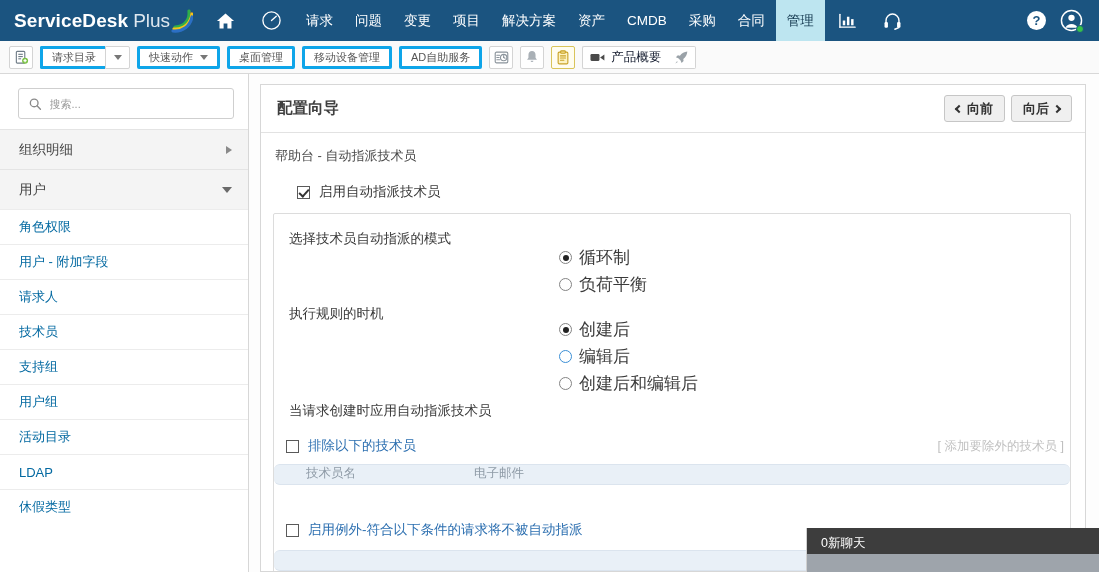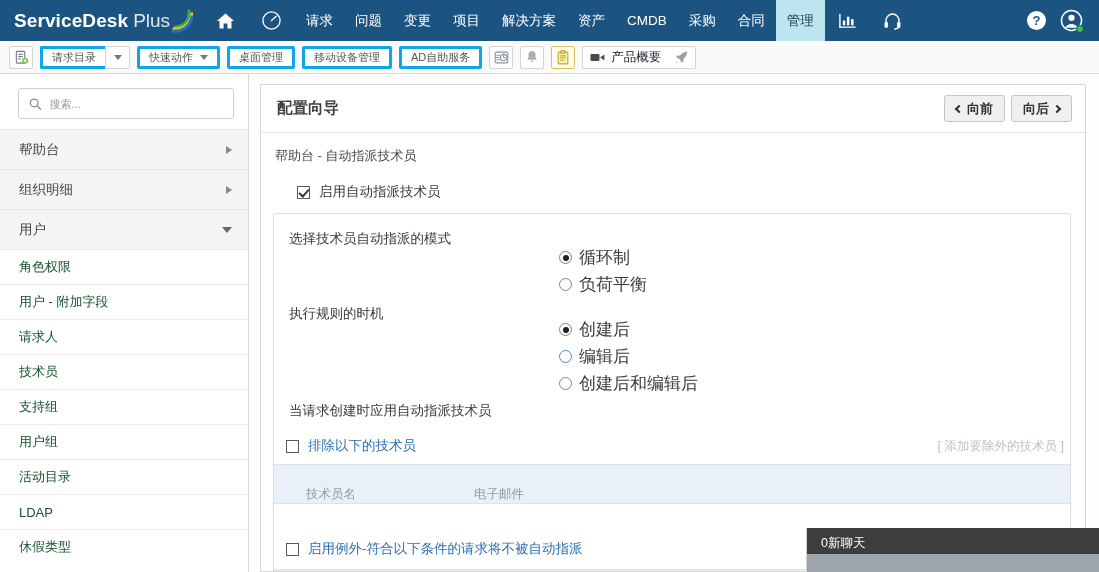--- a/index.html
+++ b/index.html
@@ -140,21 +140,21 @@
     border-bottom: 4px solid transparent; border-left: 6px solid #8a8a8a;
   }
   .arrow-down {
     width: 0; height: 0; border-left: 5px solid transparent;
     border-right: 5px solid transparent; border-top: 6px solid #6a6a6a;
   }
   .side-sub {
     height: 35px; display: flex; align-items: center;
     padding: 0 19px; background: #fff;
     border-top: 1px solid #ececec;
-    color: #14532d; font-size: 13px; cursor: pointer;
+    color: #0369a1; font-size: 13px; cursor: pointer;
   }
 
   
   .content {
     flex: 1; background: #fdfdfd;
     padding: 10px 13px 0 11px;
     overflow: hidden;
   }
   .panel {
     background: #fff; border: 1px solid #d7d7d7;
@@ -223,21 +223,21 @@
     display: flex; align-items: center; justify-content: space-between;
     padding: 14px 6px 9px 12px;
   }
   .sec-left { display: flex; align-items: center; gap: 9px; }
   .sec-link { font-size: 13.5px; color: #2c6fb0; cursor: pointer; }
   .add-link { font-size: 12.5px; color: #c0c0c0; cursor: pointer; white-space: nowrap; margin-left: 16px; }
 
   .thead {
     background: #e9f0f7; border-top: 1px solid #dbe4ee;
     border-bottom: 1px solid #dbe4ee;
-    height: 40px; display: flex; align-items: flex-end;
+    height: 21px; display: flex; align-items: flex-start; border-radius: 6px;
   }
   .th { font-size: 12.5px; color: #8e9aa6; }
   .th-1 { width: 200px; padding-left: 32px; }
   .th-2 { padding-left: 0px; }
 
   .divider-gap { height: 36px; }
 
   
   .chat {
     position: absolute; right: 0px; bottom: 0; width: 293px;
@@ -408,24 +408,20 @@
         <div class="side-search">
           <svg width="14" height="14" viewBox="0 0 14 14" fill="none" stroke="#8a8a8a" stroke-width="1.5">
             <circle cx="5.8" cy="5.8" r="4.3"></circle>
             <line x1="9" y1="9" x2="12.8" y2="12.8" stroke-linecap="round"></line>
           </svg>
           <input type="text" placeholder="搜索..." style="">
         </div>
       </div>
 
       <div class="side-group">
-        <span>帮助台</span>
-        <span class="arrow-right"></span>
-      </div>
-      <div class="side-group">
         <span>组织明细</span>
         <span class="arrow-right"></span>
       </div>
       <div class="side-group">
         <span>用户</span>
         <span class="arrow-down"></span>
       </div>
 
       <div class="side-sub">角色权限</div>
       <div class="side-sub">用户 - 附加字段</div>

